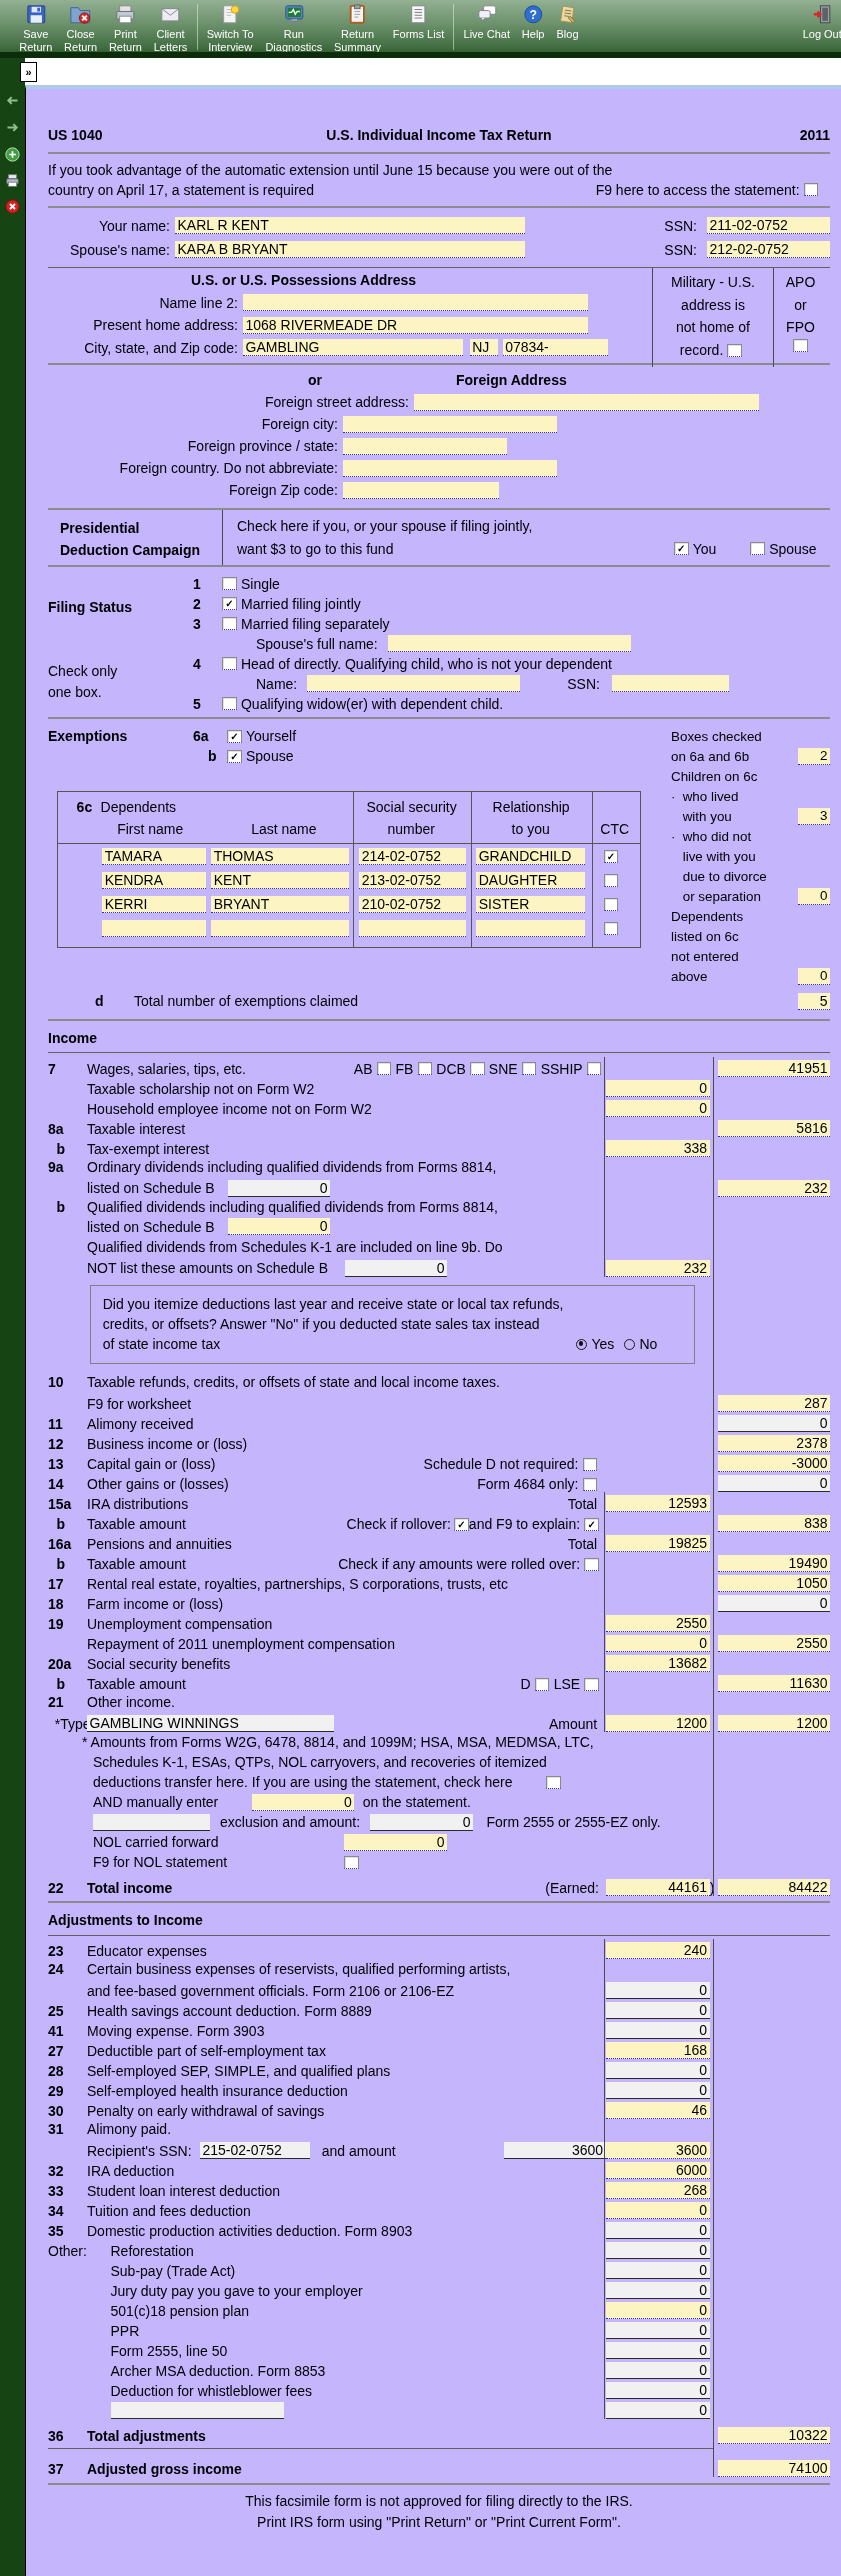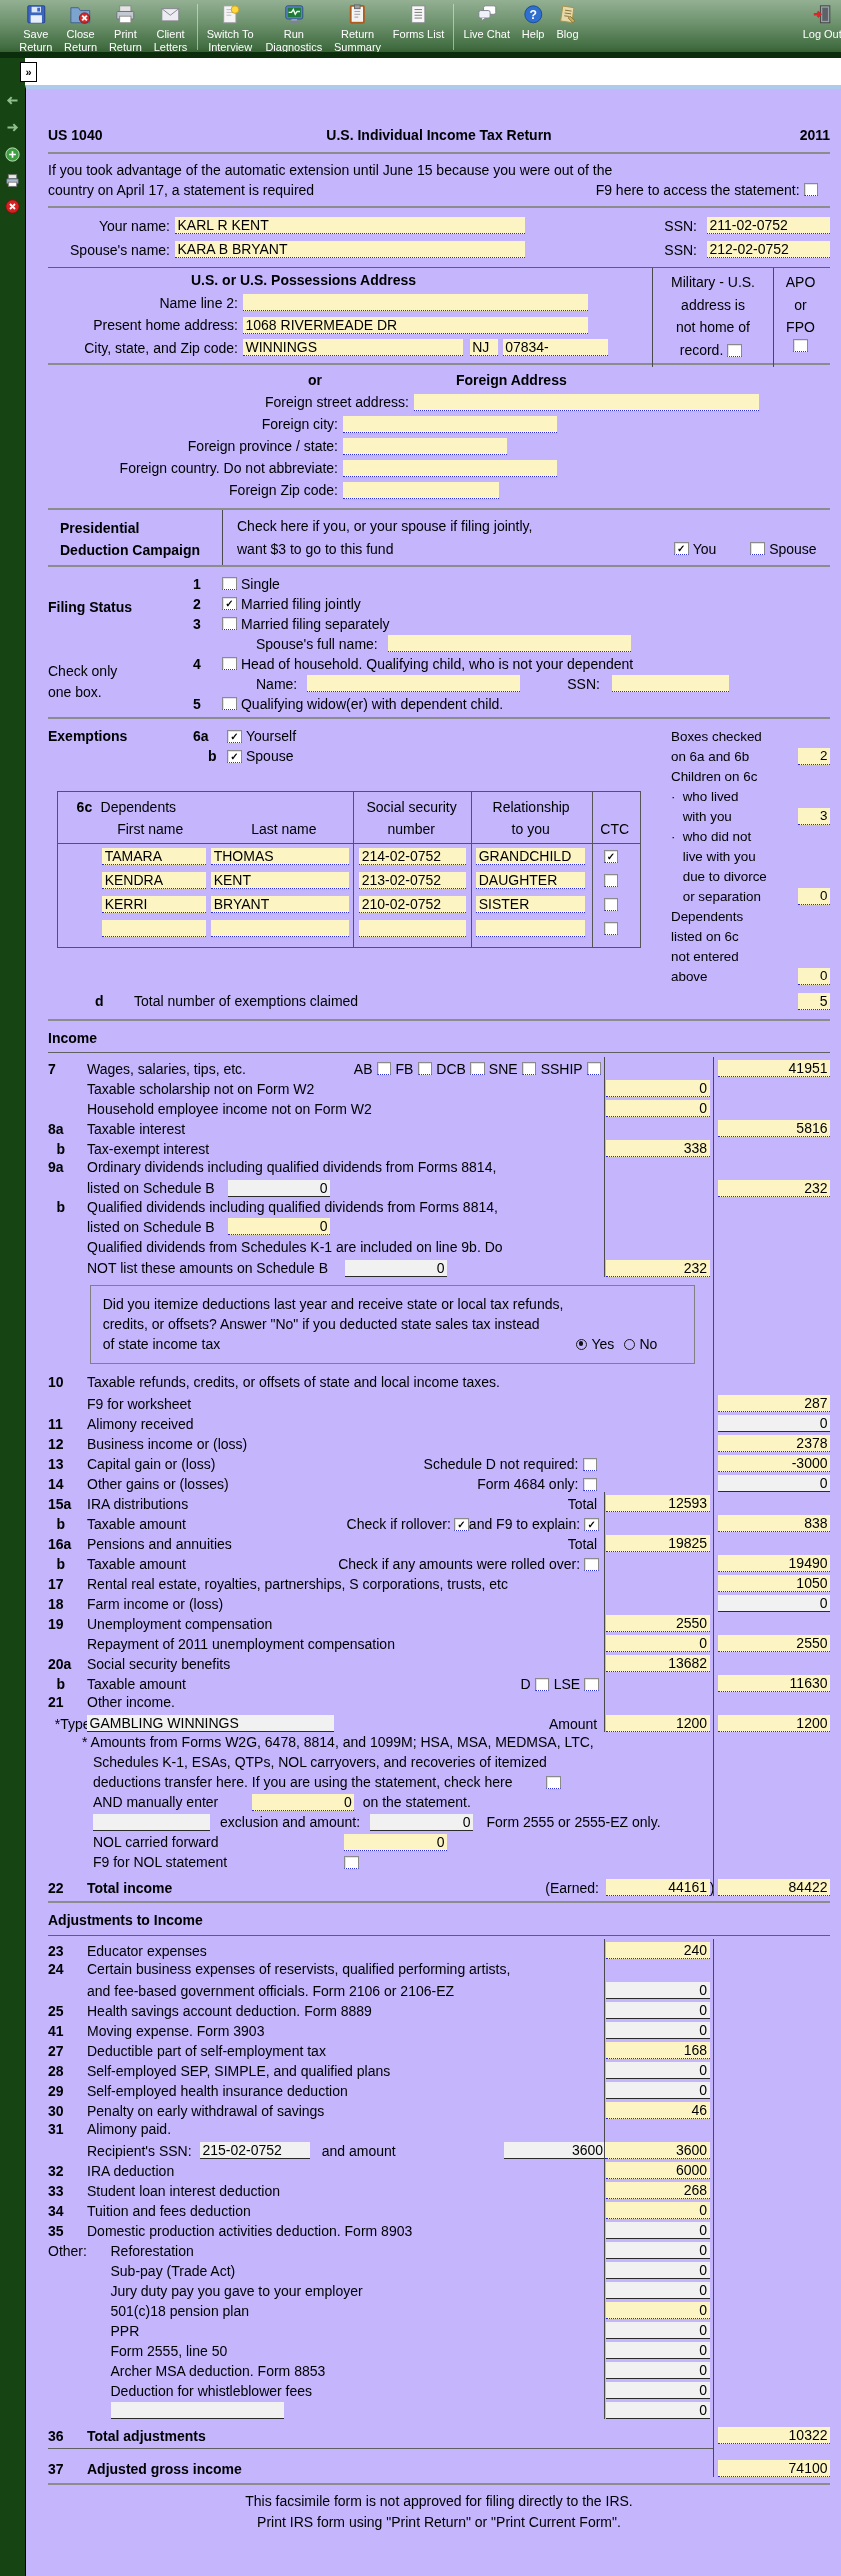--- a/index.html
+++ b/index.html
@@ -290,21 +290,21 @@
     </div>
     <div class="r" style="height:22.6px;">
       <span style="width:190px;text-align:right;padding-right:5px;">Present home address:</span>
       <div class="fld" style="width:345px">
             <span>1068 RIVERMEADE DR</span>
           </div>
     </div>
     <div class="r" style="height:22.6px;">
       <span style="width:190px;text-align:right;padding-right:5px;">City,  state,  and Zip code:</span>
       <div class="fld" style="width:220px">
-            <span>WINNINGS</span>
+            <span>GAMBLING</span>
           </div>
       <div class="fld" style="width:28px;margin-left:6.7px;">
             <span>NJ</span>
           </div>
       <div class="fld" style="width:105px;margin-left:5px;">
             <span>07834-</span>
           </div>
     </div>
     <hr class="hr3" style="margin:4.2px 0;">
 
@@ -373,21 +373,21 @@
       <span class="cb"></span>
       <span>Married filing separately</span>
     </div>
     <div class="r" style="padding-left:208px">
       <span>Spouse's full name:</span>
       <div class="fld" style="width:243px;margin-left:10px;"></div>
     </div>
     <div class="r" style="padding-left:145px">
       <span class="lno" style="width:25px">4</span>
       <span class="cb"></span>
-      <span>Head of household.  Qualifying child,  who is not your dependent</span>
+      <span>Head of directly.  Qualifying child,  who is not your dependent</span>
     </div>
     <div class="r" style="padding-left:208px">
       <span>Name:</span>
       <div class="fld" style="width:213px;margin-left:10px;"></div>
       <span style="margin-left:47px">SSN:</span>
       <div class="fld" style="width:117px;margin-left:11.7px;"></div>
     </div>
     <div class="r" style="padding-left:145px">
       <span class="lno" style="width:25px">5</span>
       <span class="cb"></span>

